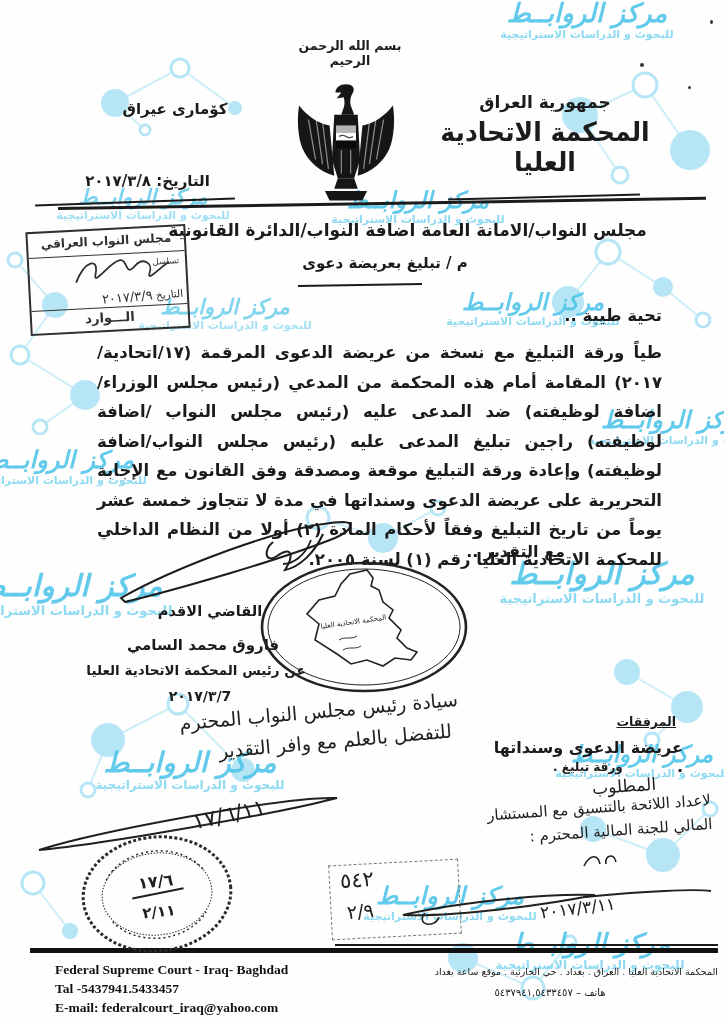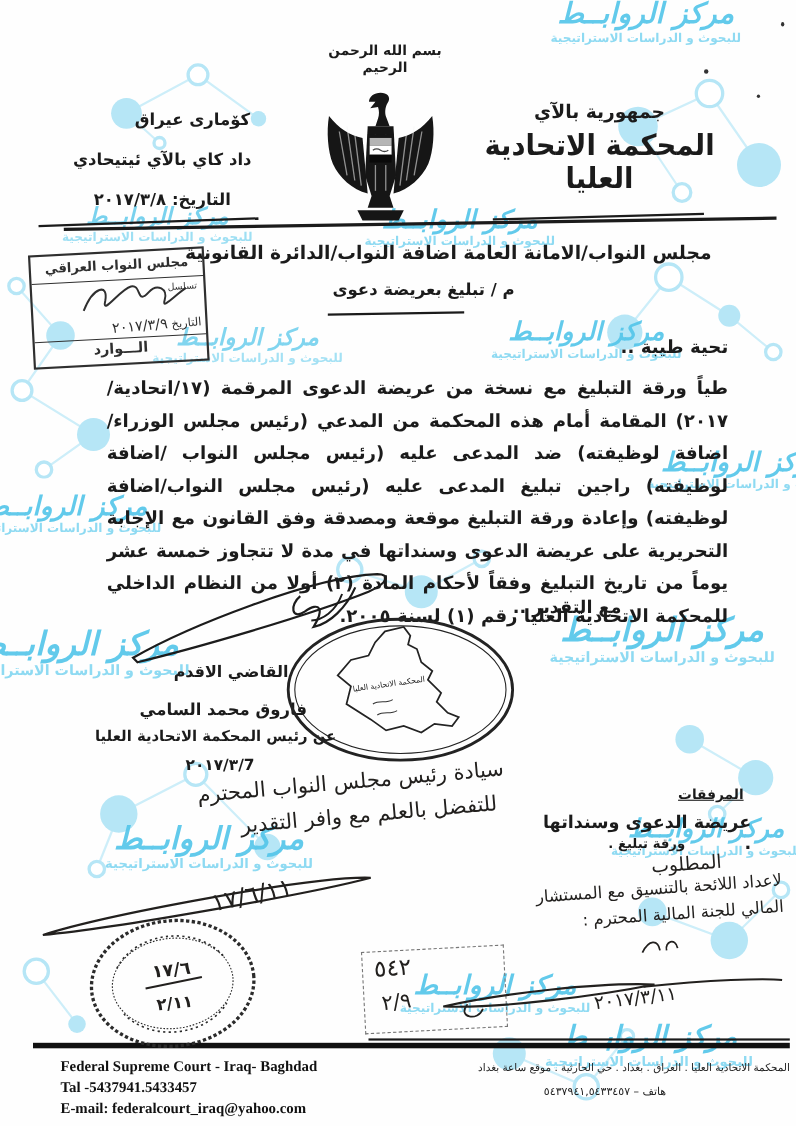--- a/index.html
+++ b/index.html
@@ -191,26 +191,25 @@
     <div class="wm-t" style="font-size:24px">مركز الروابــط</div>
     <div class="wm-s">للبحوث و الدراسات الاستراتيجية</div>
   </div>
   <div class="wm" style="left:450px;top:930px;width:280px">
     <div class="wm-t" style="font-size:26px">مركز الروابــط</div>
     <div class="wm-s" style="font-size:12px">للبحوث و الدراسات الاستراتيجية</div>
   </div>
 
   <div class="abs ink ar b ctr" style="left:280px;top:38px;width:140px;font-size:12.5px">بسم الله الرحمن الرحيم</div>
 
-  <div class="abs ink ar b ctr" style="left:440px;top:92px;width:210px;font-size:17px">جمهورية بالآي</div>
+  <div class="abs ink ar b ctr" style="left:440px;top:92px;width:210px;font-size:17px">جمهورية العراق</div>
   <div class="abs ink ar b ctr" style="left:420px;top:118px;width:250px;font-size:25px;transform:scaleY(1.05)">المحكمة الاتحادية العليا</div>
   <div class="abs rule" style="left:448px;top:196px;width:192px;height:2px;transform:rotate(-1.5deg)"></div>
 
   <div class="abs ink ar b ctr" style="left:110px;top:100px;width:130px;font-size:15px">كۆمارى عيراق</div>
-  <div class="abs ink ar b ctr" style="left:55px;top:136px;width:185px;font-size:15px">داد كاي بالآي ئيتيحادي</div>
   <div class="abs ink ar b ctr" style="left:60px;top:172px;width:175px;font-size:15px">التاريخ: ٢٠١٧/٣/٨</div>
   <div class="abs rule" style="left:35px;top:201px;width:200px;height:2px;transform:rotate(-2deg)"></div>
 
   <svg class="abs ink" style="left:287px;top:82px;z-index:2" width="118" height="122" viewBox="0 0 100 104">
     <g fill="#161616">
       <path d="M50 2 C45 2 41 5 41 9 L46 9 L42 14 L48 13 C49 16 49 19 48 22 L46 28 L57 28 L54 20 C53 16 54 12 56 9 C58 5 55 2 50 2 Z"></path>
       <path d="M10 20 C18 30 26 35 36 37 L40 80 C28 77 18 68 13 57 C9 47 8 32 10 20 Z"></path>
       <path d="M90 20 C82 30 74 35 64 37 L60 80 C72 77 82 68 87 57 C91 47 92 32 90 20 Z"></path>
       <path d="M40 28 L60 28 L62 66 L57 82 L43 82 L38 66 Z"></path>
       <path d="M43 82 L57 82 L60 91 L40 91 Z"></path>

